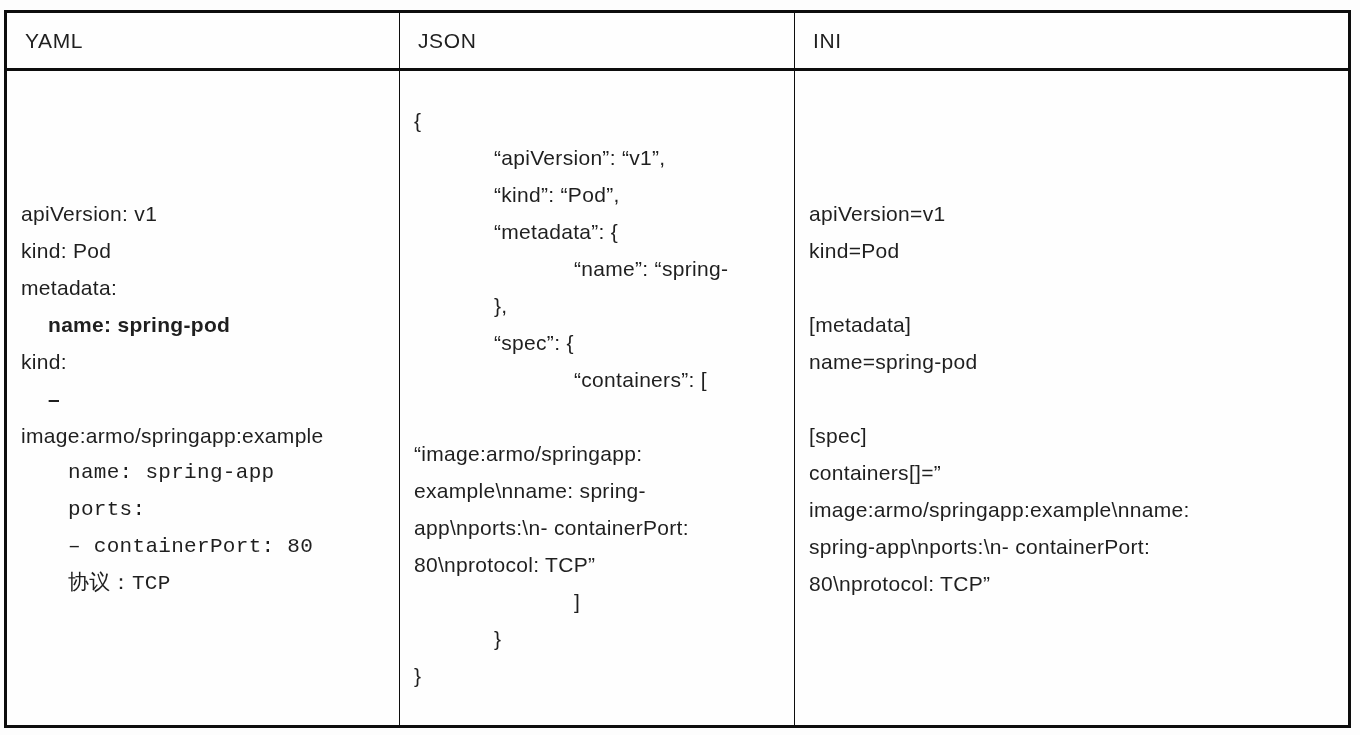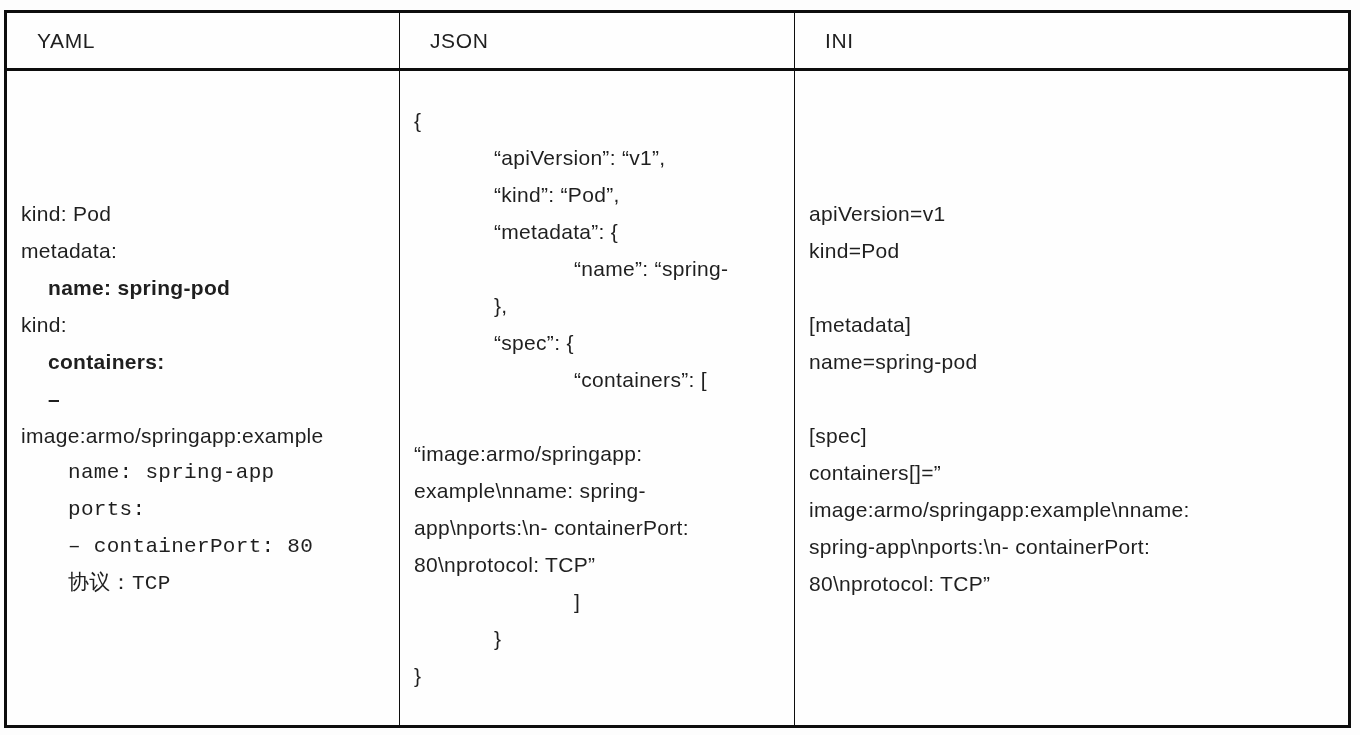--- a/index.html
+++ b/index.html
@@ -27,21 +27,21 @@
     background: #fefefe;
     display: grid;
     grid-template-columns: 393px 395px 1fr;
     grid-template-rows: 58px 1fr;
   }
   .hcell {
     box-sizing: border-box;
     border-bottom: 3px solid #0d0d0d;
     display: flex;
     align-items: center;
-    padding-left: 30px;
+    padding-left: 18px;
     font-size: 21px;
     font-weight: 300;
     letter-spacing: 0.6px;
     color: #1f1f1f;
   }
   .bcell {
     box-sizing: border-box;
     display: flex;
     flex-direction: column;
     justify-content: center;
@@ -79,25 +79,25 @@
       <span>YAML</span>
     </div>
     <div class="hcell col-json sep-right">
       <span>JSON</span>
     </div>
     <div class="hcell col-ini">
       <span>INI</span>
     </div>
 
     <div class="bcell col-yaml sep-right">
+        <div class="line ind0">apiVersion: v1</div>
         <div class="line ind0">kind: Pod</div>
         <div class="line ind0">metadata:</div>
         <div class="line ind1">name: spring-pod</div>
         <div class="line ind0">kind:</div>
-        <div class="line ind1">containers:</div>
         <div class="line ind1">–</div>
         <div class="line ind0">image:armo/springapp:example</div>
         <div class="line ind2">name: spring-app</div>
         <div class="line ind2">ports:</div>
         <div class="line ind2">– containerPort: 80</div>
         <div class="line ind2">协议：TCP</div>
       </div>
     <div class="bcell col-json sep-right">
         <div class="line ind0">{</div>
         <div class="line ind1">“apiVersion”: “v1”,</div>

